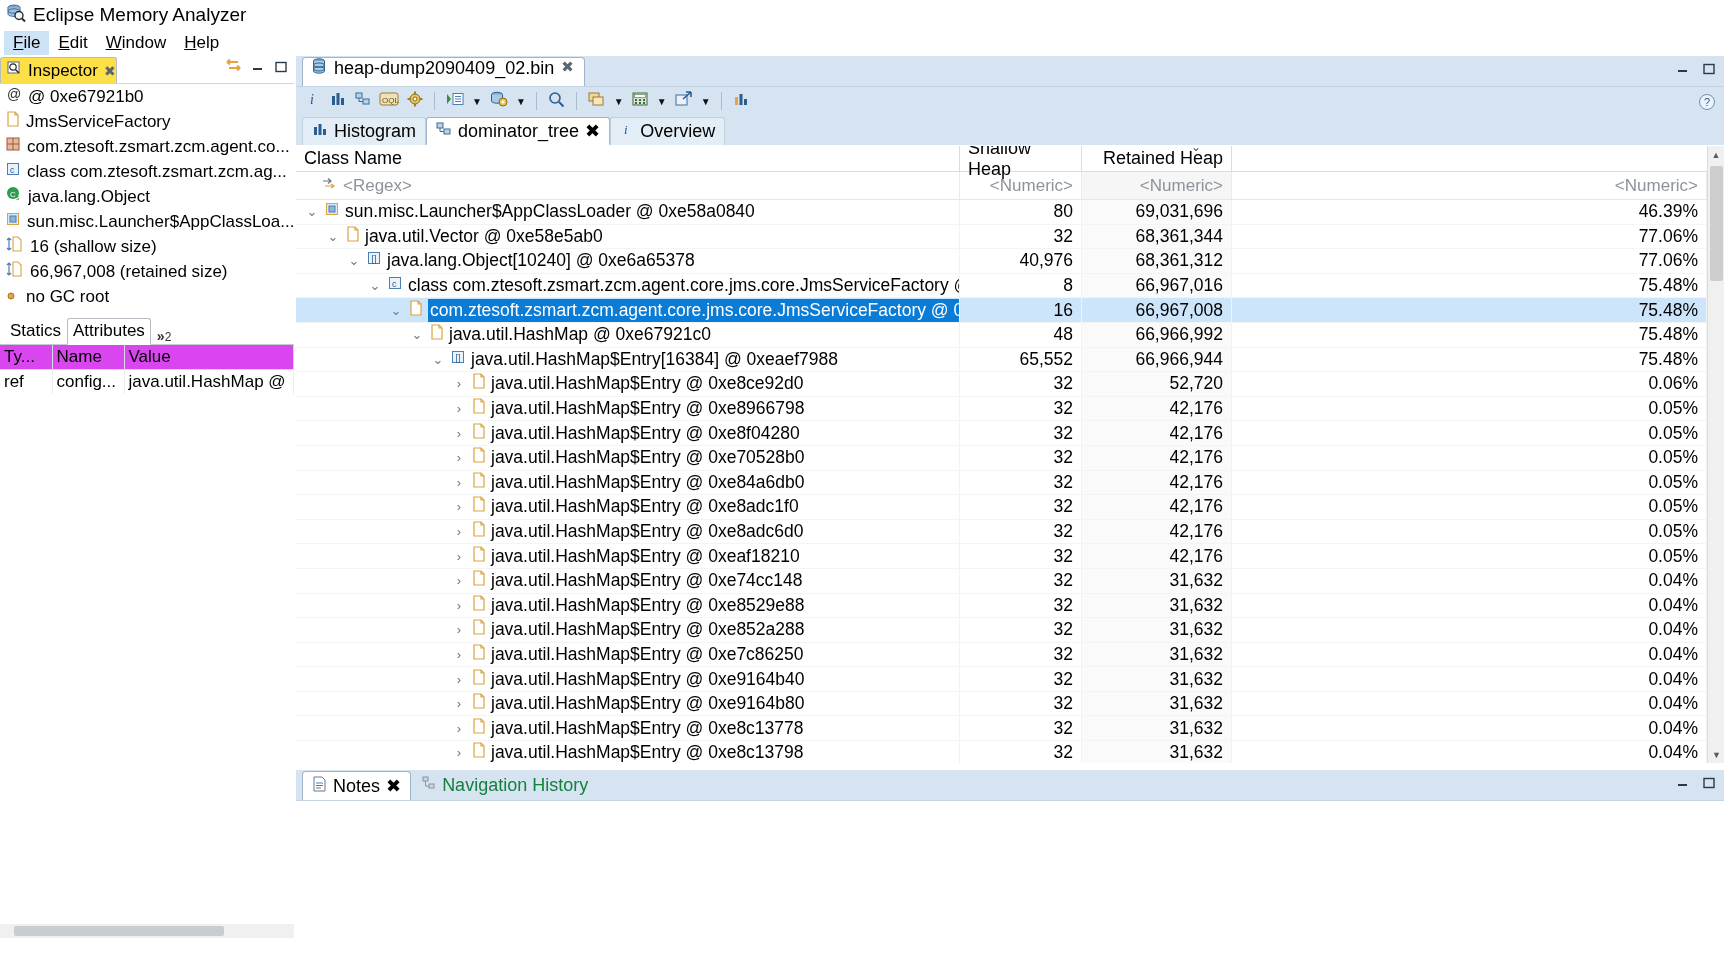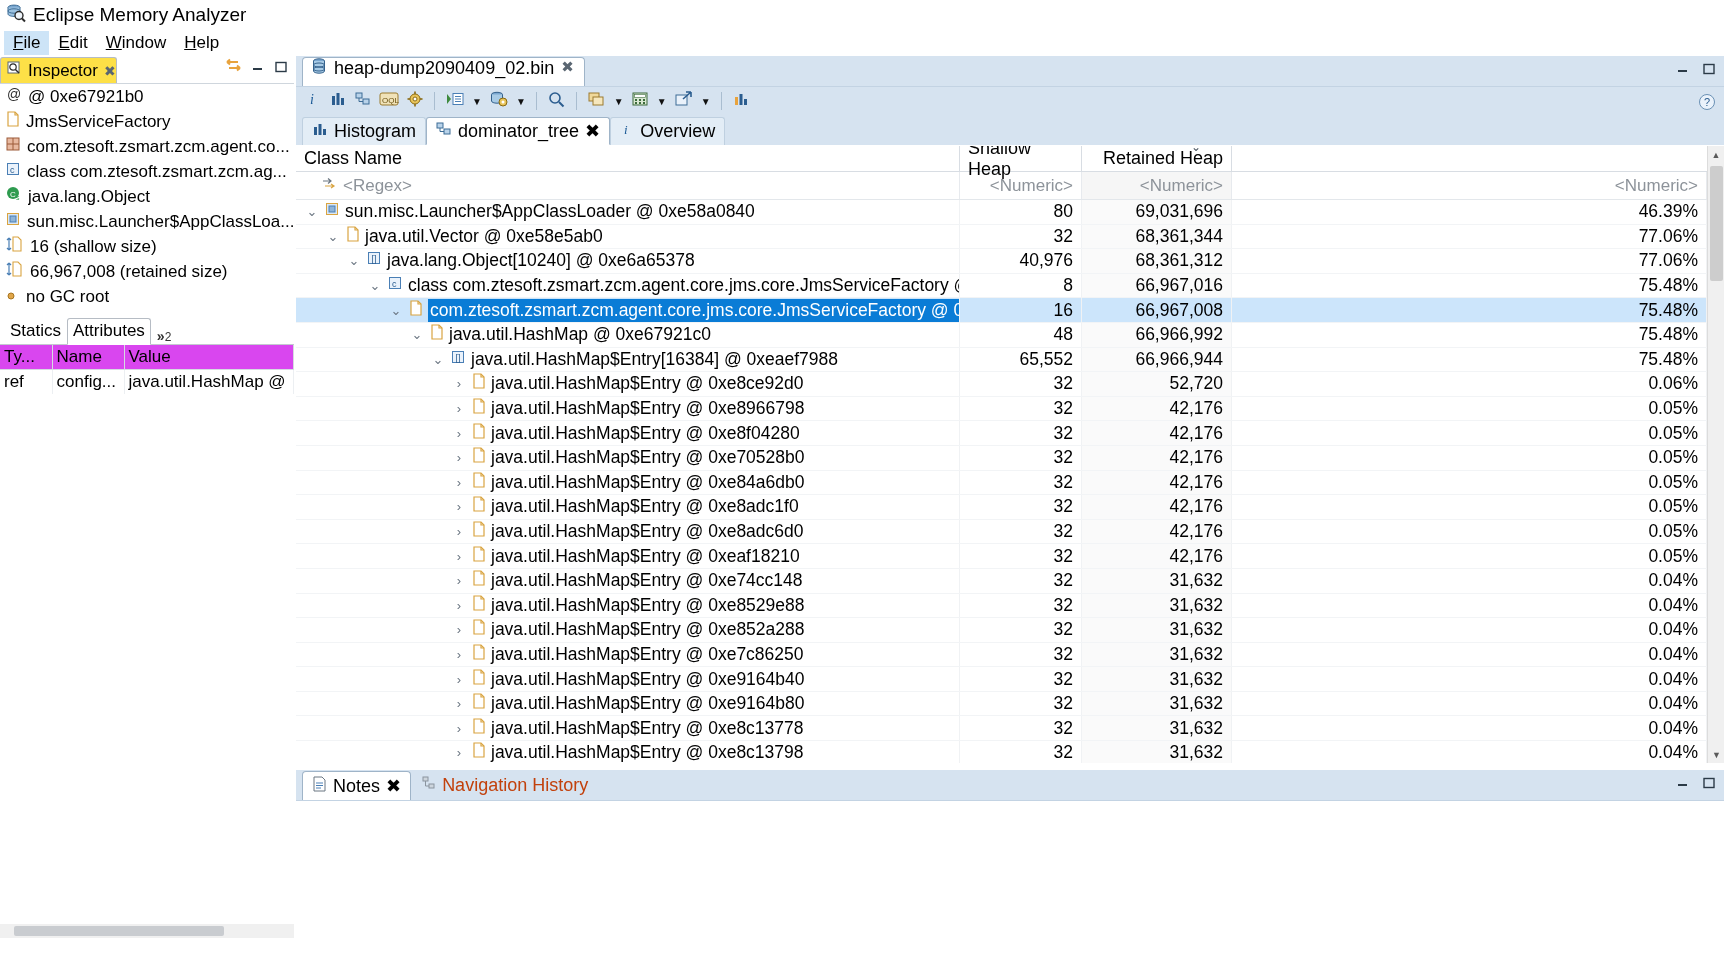--- a/index.html
+++ b/index.html
@@ -210,21 +210,21 @@
   }
   .bottom-tab {
     display: flex; align-items: center; gap: 6px; height: 29px;
     padding: 0 9px; font-size: 18px;
     border: 1px solid transparent;
   }
   .bottom-tab.active {
     background: #ffffff; border: 1px solid #9fb4c8; border-bottom: none;
     border-radius: 4px 4px 0 0;
   }
-  .bottom-tab.inactive { color: #c2410c; }
+  .bottom-tab.inactive { color: #15803d; }
   .bottom-body { height: 167px; background: #fff; border-top: 1px solid #c3d3e3; }
 
   .icon { display: inline-block; vertical-align: middle; flex: 0 0 auto; }
 </style>
 </head>
 <body>
 
 <div id="app">
 
   <div class="titlebar">

